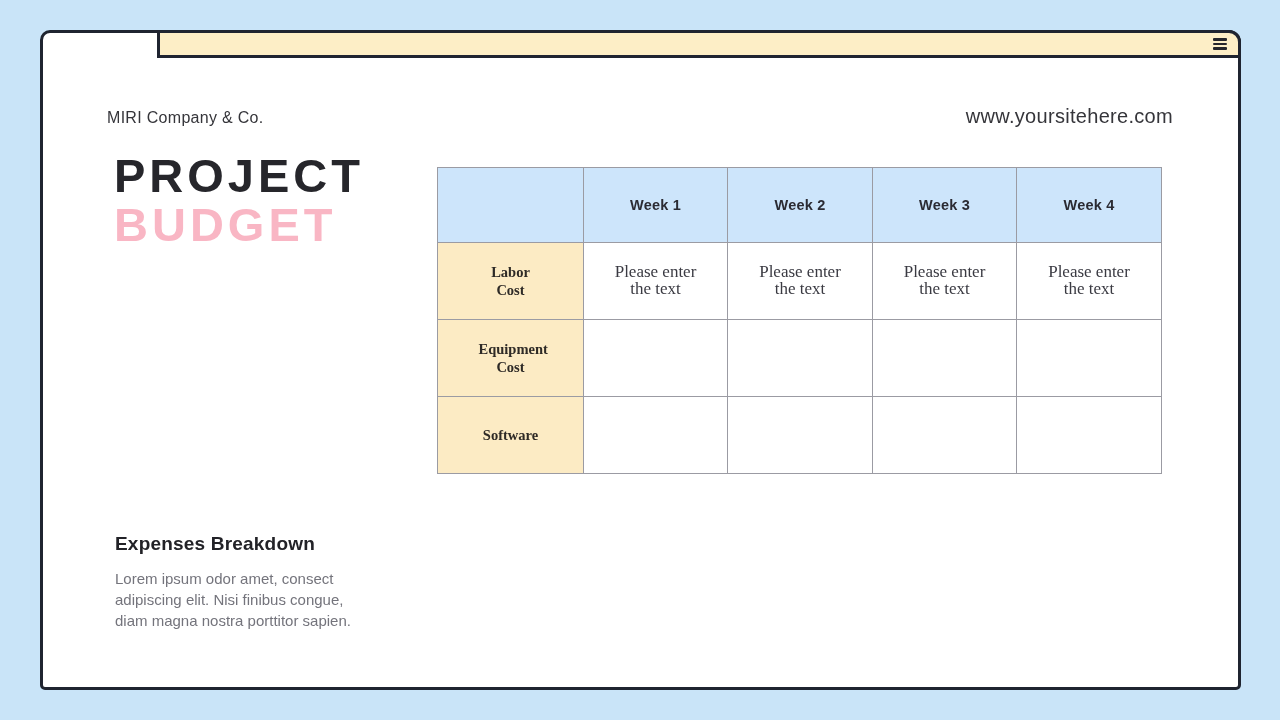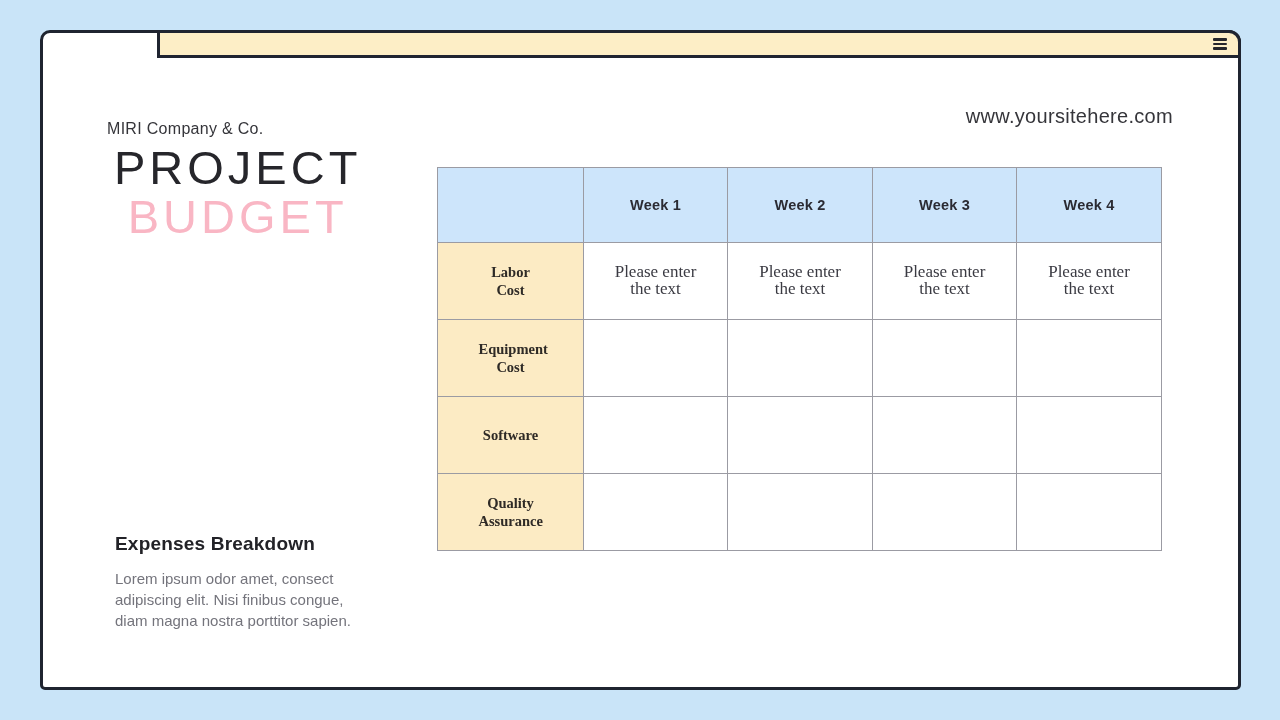--- a/index.html
+++ b/index.html
@@ -44,42 +44,41 @@
   .hamburger span {
     display: block;
     width: 14px; height: 2.6px;
     background: #26262b;
     border-radius: 1px;
   }
 
   
   .company {
     position: absolute;
-    left: 64px; top: 87px;
+    left: 64px; top: 76px;
     font-size: 16px;
     letter-spacing: 0.3px;
     color: #35353a;
   }
   .website {
     position: absolute;
     right: 65px; top: 72px;
     font-size: 20px;
     letter-spacing: 0.3px;
     color: #35353a;
   }
 
   
   .big-title {
     position: absolute;
-    left: 71px; top: 110px;
-    font-weight: normal;
+    left: 71px; top: 118px;
+    font-weight: bold;
     font-size: 47px;
     line-height: 49px;
     letter-spacing: 4px;
-    text-align: center;
   }
   .big-title .t1 { color: #26262b; }
   .big-title .t2, .big-title .t3 { color: #f9b6c4; }
   .big-title div { white-space: nowrap; }
 
   
   .section-heading {
     position: absolute;
     left: 72px; top: 500px;
     font-size: 19px;
@@ -201,23 +200,16 @@
 
 
       <tr class="data-row">
         <td class="row-label"><span>Software</span></td>
         <td class="data-cell"><span></span></td>
         <td class="data-cell"><span></span></td>
         <td class="data-cell"><span></span></td>
         <td class="data-cell"><span></span></td>
       </tr>
 
-      <tr class="data-row">
-        <td class="row-label"><span>Quality Assurance</span></td>
-        <td class="data-cell"><span></span></td>
-        <td class="data-cell"><span></span></td>
-        <td class="data-cell"><span></span></td>
-        <td class="data-cell"><span></span></td>
-      </tr>
     </tbody>
   </table>
 
 </div>
 
 </body></html>

